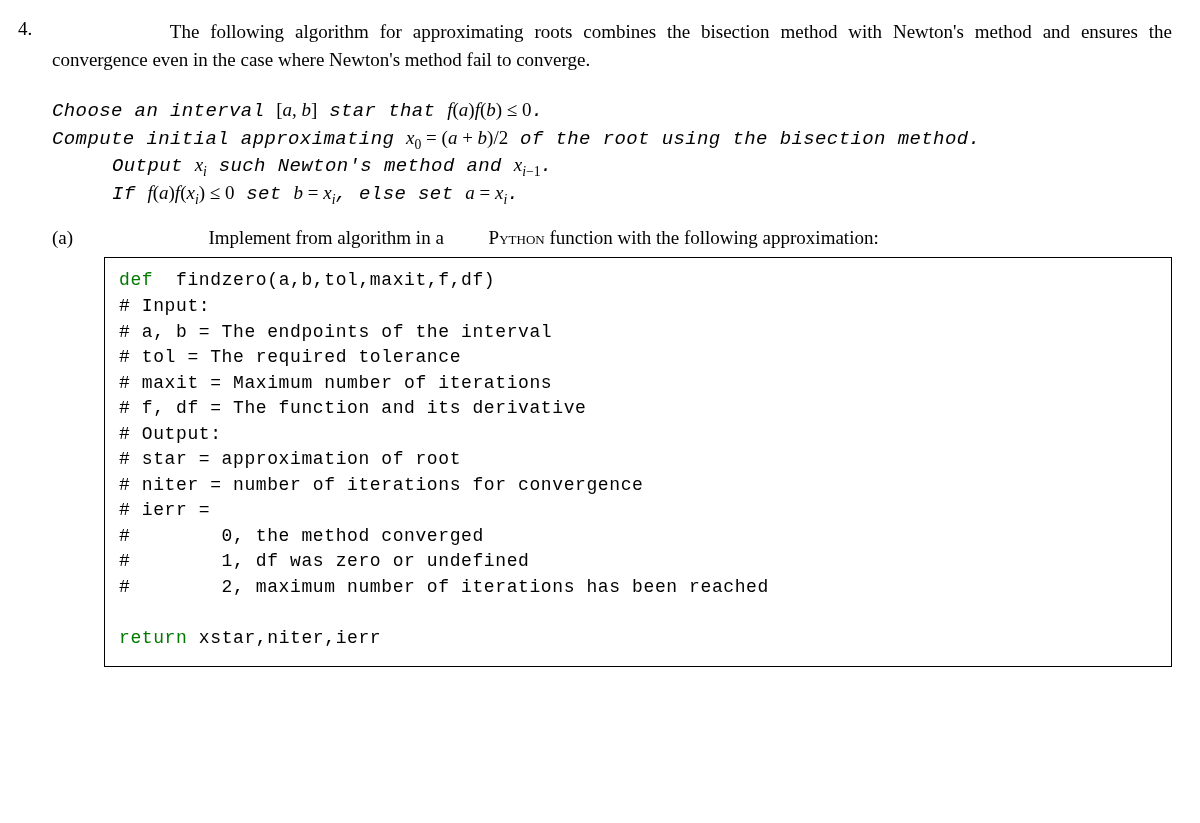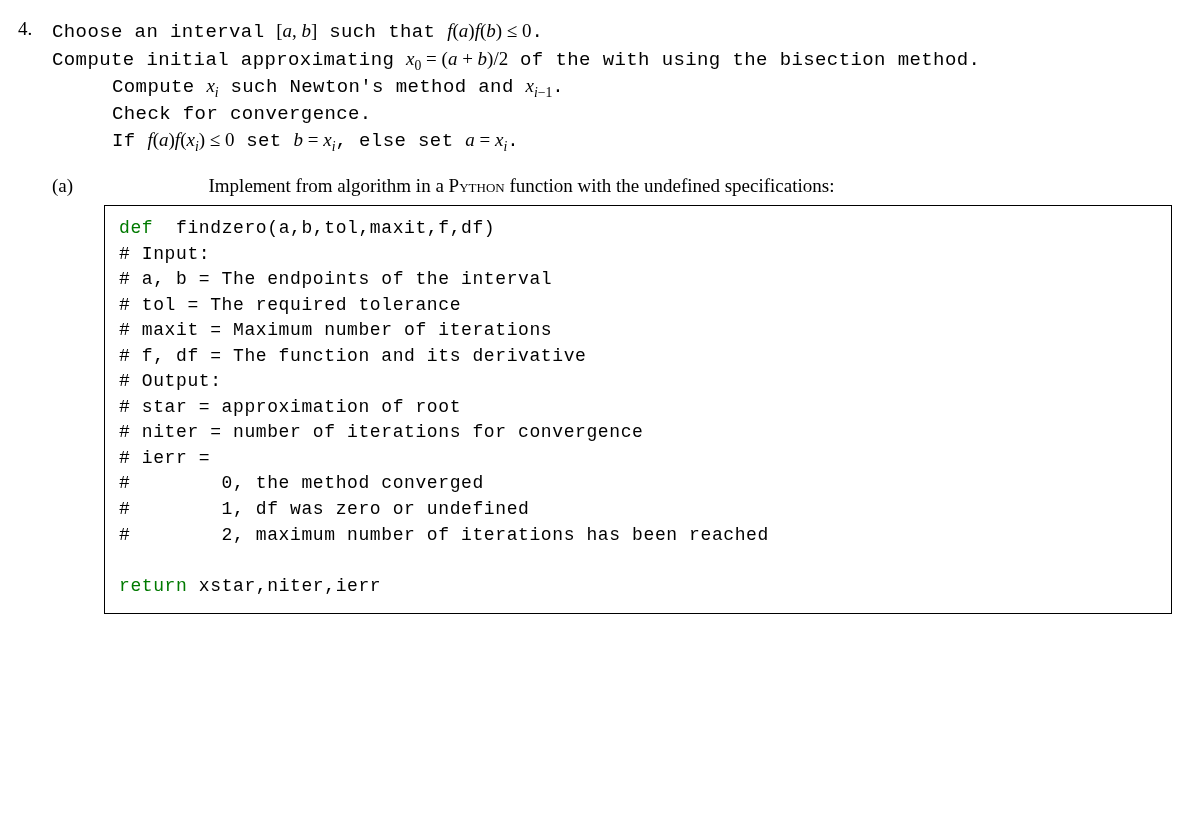--- a/index.html
+++ b/index.html
@@ -28,20 +28,21 @@
   }
   .intro {
     line-height: 1.45;
     text-indent: 6.2em; 
     text-align: justify;
     margin-bottom: 24px;
   }
   .tt {
     font-family: "Courier New", Courier, monospace;
     letter-spacing: 0.4px;
+    font-style: italic;
   }
   .algo {
     font-family: "Courier New", Courier, monospace;
     line-height: 1.4;
     margin-bottom: 20px;
   }
   .algo .indent {
     padding-left: 60px;
   }
   .math {
@@ -60,20 +61,21 @@
   .part-label {
     width: 52px;
     flex-shrink: 0;
   }
   .part-text {
     flex: 1;
     text-indent: 5.5em;
   }
   .smallcaps {
     font-variant: small-caps;
+    margin-left: 40px;
   }
   .codebox {
     margin-left: 52px;
     margin-top: 6px;
     border: 1px solid #000;
     padding: 10px 14px 14px 14px;
     font-family: "Courier New", Courier, monospace;
     line-height: 1.42;
     white-space: pre;
     letter-spacing: 0.6px;
@@ -83,43 +85,41 @@
 </style>
 </head>
 <body>
 
 <div class="page">
 
   <div class="problem-row">
     <div class="problem-number">4.</div>
     <div class="problem-body">
 
+      <div class="intro">The following algorithm for approximating roots combines the bisection method with Newton's method and ensures the convergence even in the case where Newton's method fail to converge.</div>
 
       <div class="algo">
         <div>
-          <span class="tt">Choose an interval </span><span class="math"><span class="rm">[</span>a<span class="rm">,</span> b<span class="rm">]</span></span><span class="tt"> such that </span><span class="math">f<span class="rm">(</span>a<span class="rm">)</span>f<span class="rm">(</span>b<span class="rm">) ≤ 0</span></span><span class="tt">.</span>
+          <span class="tt">Choose an interval </span><span class="math"><span class="rm">[</span>a<span class="rm">,</span> b<span class="rm">]</span></span><span class="tt"> star that </span><span class="math">f<span class="rm">(</span>a<span class="rm">)</span>f<span class="rm">(</span>b<span class="rm">) ≤ 0</span></span><span class="tt">.</span>
         </div>
         <div>
-          <span class="tt">Compute initial approximating </span><span class="math">x<span class="subrm">0</span> <span class="rm">= (</span>a <span class="rm">+</span> b<span class="rm">)/2</span></span><span class="tt"> of the with using the bisection method.</span>
+          <span class="tt">Compute initial approximating </span><span class="math">x<span class="subrm">0</span> <span class="rm">= (</span>a <span class="rm">+</span> b<span class="rm">)/2</span></span><span class="tt"> of the root using the bisection method.</span>
         </div>
         <div class="indent">
-          <span class="tt">Compute </span><span class="math">x<span class="sub">i</span></span><span class="tt"> such Newton's method and </span><span class="math">x<span class="sub">i<span class="rm">−1</span></span></span><span class="tt">.</span>
-        </div>
-        <div class="indent">
-          <span class="tt">Check for convergence.</span>
+          <span class="tt">Output </span><span class="math">x<span class="sub">i</span></span><span class="tt"> such Newton's method and </span><span class="math">x<span class="sub">i<span class="rm">−1</span></span></span><span class="tt">.</span>
         </div>
         <div class="indent">
           <span class="tt">If </span><span class="math">f<span class="rm">(</span>a<span class="rm">)</span>f<span class="rm">(</span>x<span class="sub">i</span><span class="rm">) ≤ 0</span></span><span class="tt"> set </span><span class="math">b <span class="rm">=</span> x<span class="sub">i</span></span><span class="tt">, else set </span><span class="math">a <span class="rm">=</span> x<span class="sub">i</span></span><span class="tt">.</span>
         </div>
       </div>
 
       <div class="part-row">
         <div class="part-label">(a)</div>
         <div class="part-text">
-          <span>Implement from algorithm in a </span><span class="smallcaps">Python</span><span> function with the undefined specifications:</span>
+          <span>Implement from algorithm in a </span><span class="smallcaps">Python</span><span> function with the following approximation:</span>
         </div>
       </div>
 
       <div class="codebox"><span class="kw">def</span><span>  findzero(a,b,tol,maxit,f,df)</span>
 <span># Input:</span>
 <span># a, b = The endpoints of the interval</span>
 <span># tol = The required tolerance</span>
 <span># maxit = Maximum number of iterations</span>
 <span># f, df = The function and its derivative</span>
 <span># Output:</span>

